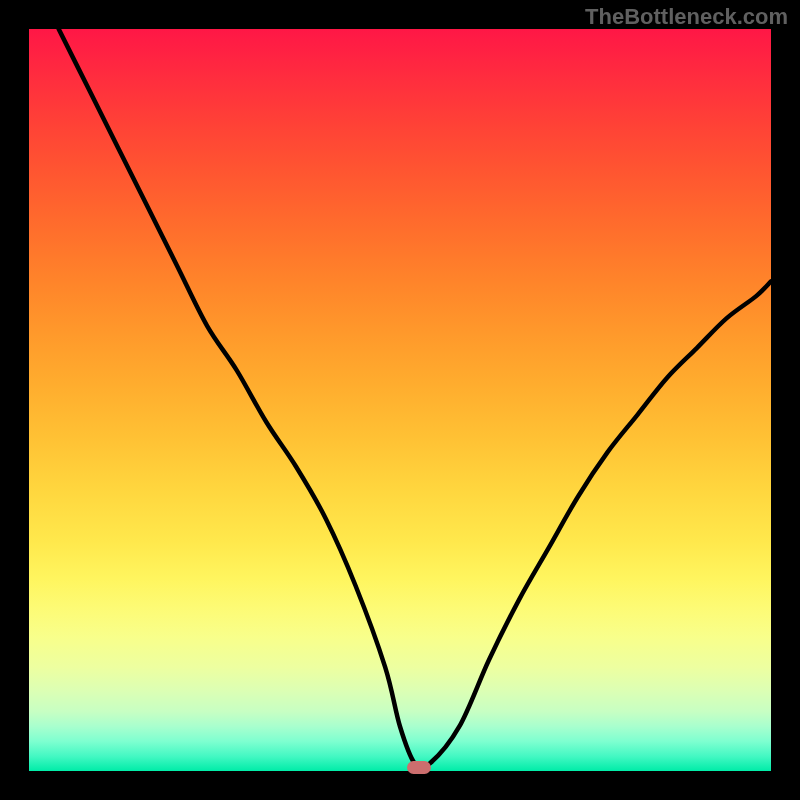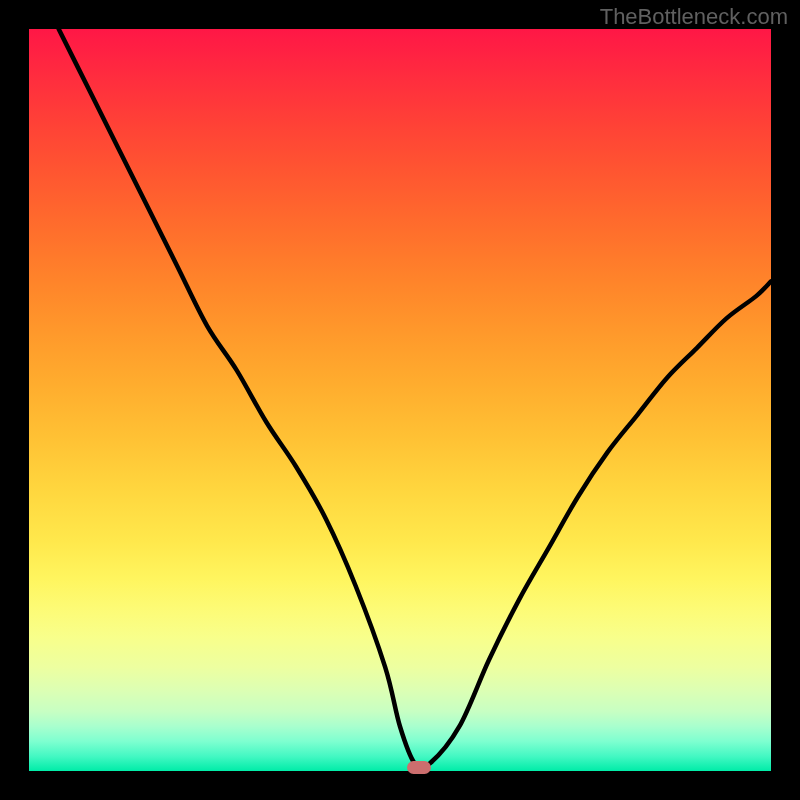--- a/index.html
+++ b/index.html
@@ -9,21 +9,21 @@
     background: #000;
     position: relative;
     font-family: Arial, sans-serif;
     overflow: hidden;
   }
   .watermark {
     position: absolute;
     top: 4px;
     right: 12px;
     font-size: 22px;
-    font-weight: normal;
+    font-weight: bold;
     color: #606060;
     z-index: 10;
   }
   .plot-area {
     position: absolute;
     left: 29px;
     top: 29px;
     width: 742px;
     height: 742px;
     background: linear-gradient(to bottom,

